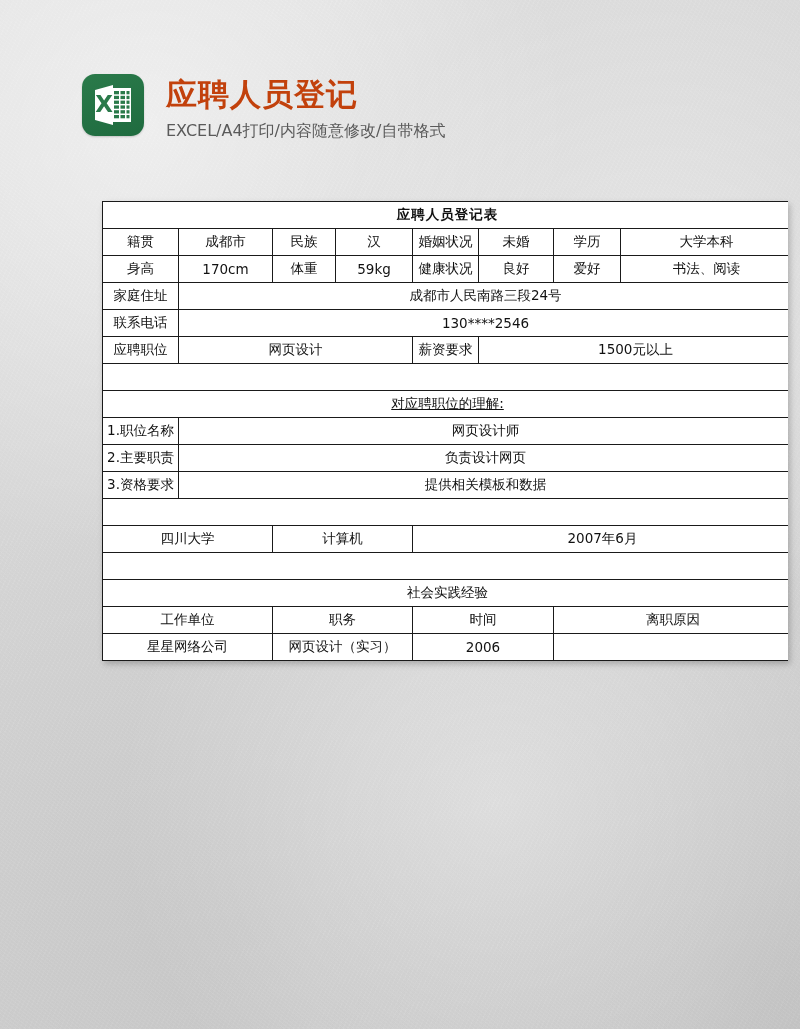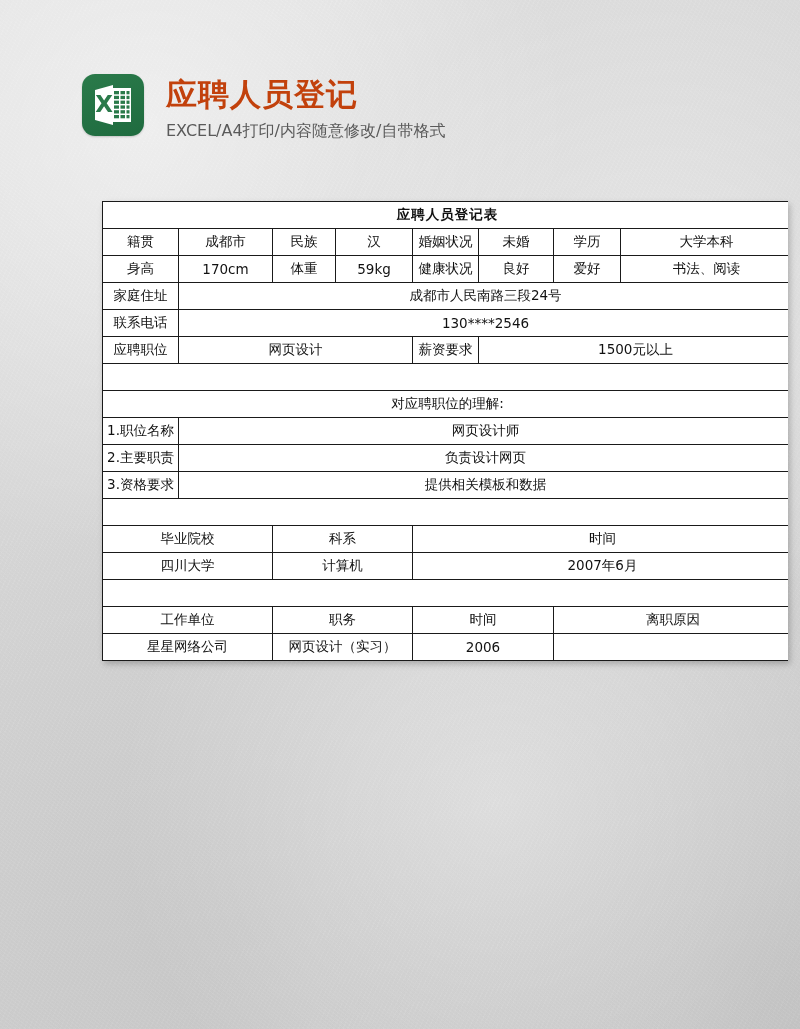--- a/index.html
+++ b/index.html
@@ -121,21 +121,21 @@
     border: none;
     height: 22px;
   }
   .sec-head td {
     height: 27px;
   }
   .tall-row td { height: 62px; }
   .tallx-row td { height: 72px; }
   .edu-row td  { height: 66px; }
   .work-row td { height: 70px; }
-  .understand-head td { height: 26px; }
+  .understand-head td { height: 26px; text-decoration: underline; }
 </style>
 </head>
 <body>
 
 <div class="bg"></div>
 <div class="bg-noise"></div>
 
 <div class="header">
 
   <div class="xls-logo">
@@ -256,36 +256,34 @@
 
     <tr class="tallx-row">
       <td>3.资格要求</td>
       <td colspan="7">提供相关模板和数据</td>
     </tr>
 
     <tr class="spacer-row">
       <td class="no-border" colspan="8"></td>
     </tr>
 
-    <tr class="sec-head">
-      <td colspan="2">毕业院校</td>
-      <td colspan="2">科系</td>
-      <td colspan="4">时间</td>
-    </tr>
 
     <tr class="edu-row">
       <td colspan="2">四川大学</td>
       <td colspan="2">计算机</td>
       <td colspan="4">2007年6月</td>
     </tr>
 
     <tr class="spacer-row">
       <td class="no-border" colspan="8"></td>
     </tr>
 
+    <tr class="sec-head">
+      <td colspan="8">社会实践经验</td>
+    </tr>
 
     <tr class="sec-head">
       <td colspan="2">工作单位</td>
       <td colspan="2">职务</td>
       <td colspan="2">时间</td>
       <td colspan="2">离职原因</td>
     </tr>
 
     <tr class="work-row">
       <td colspan="2">星星网络公司</td>

